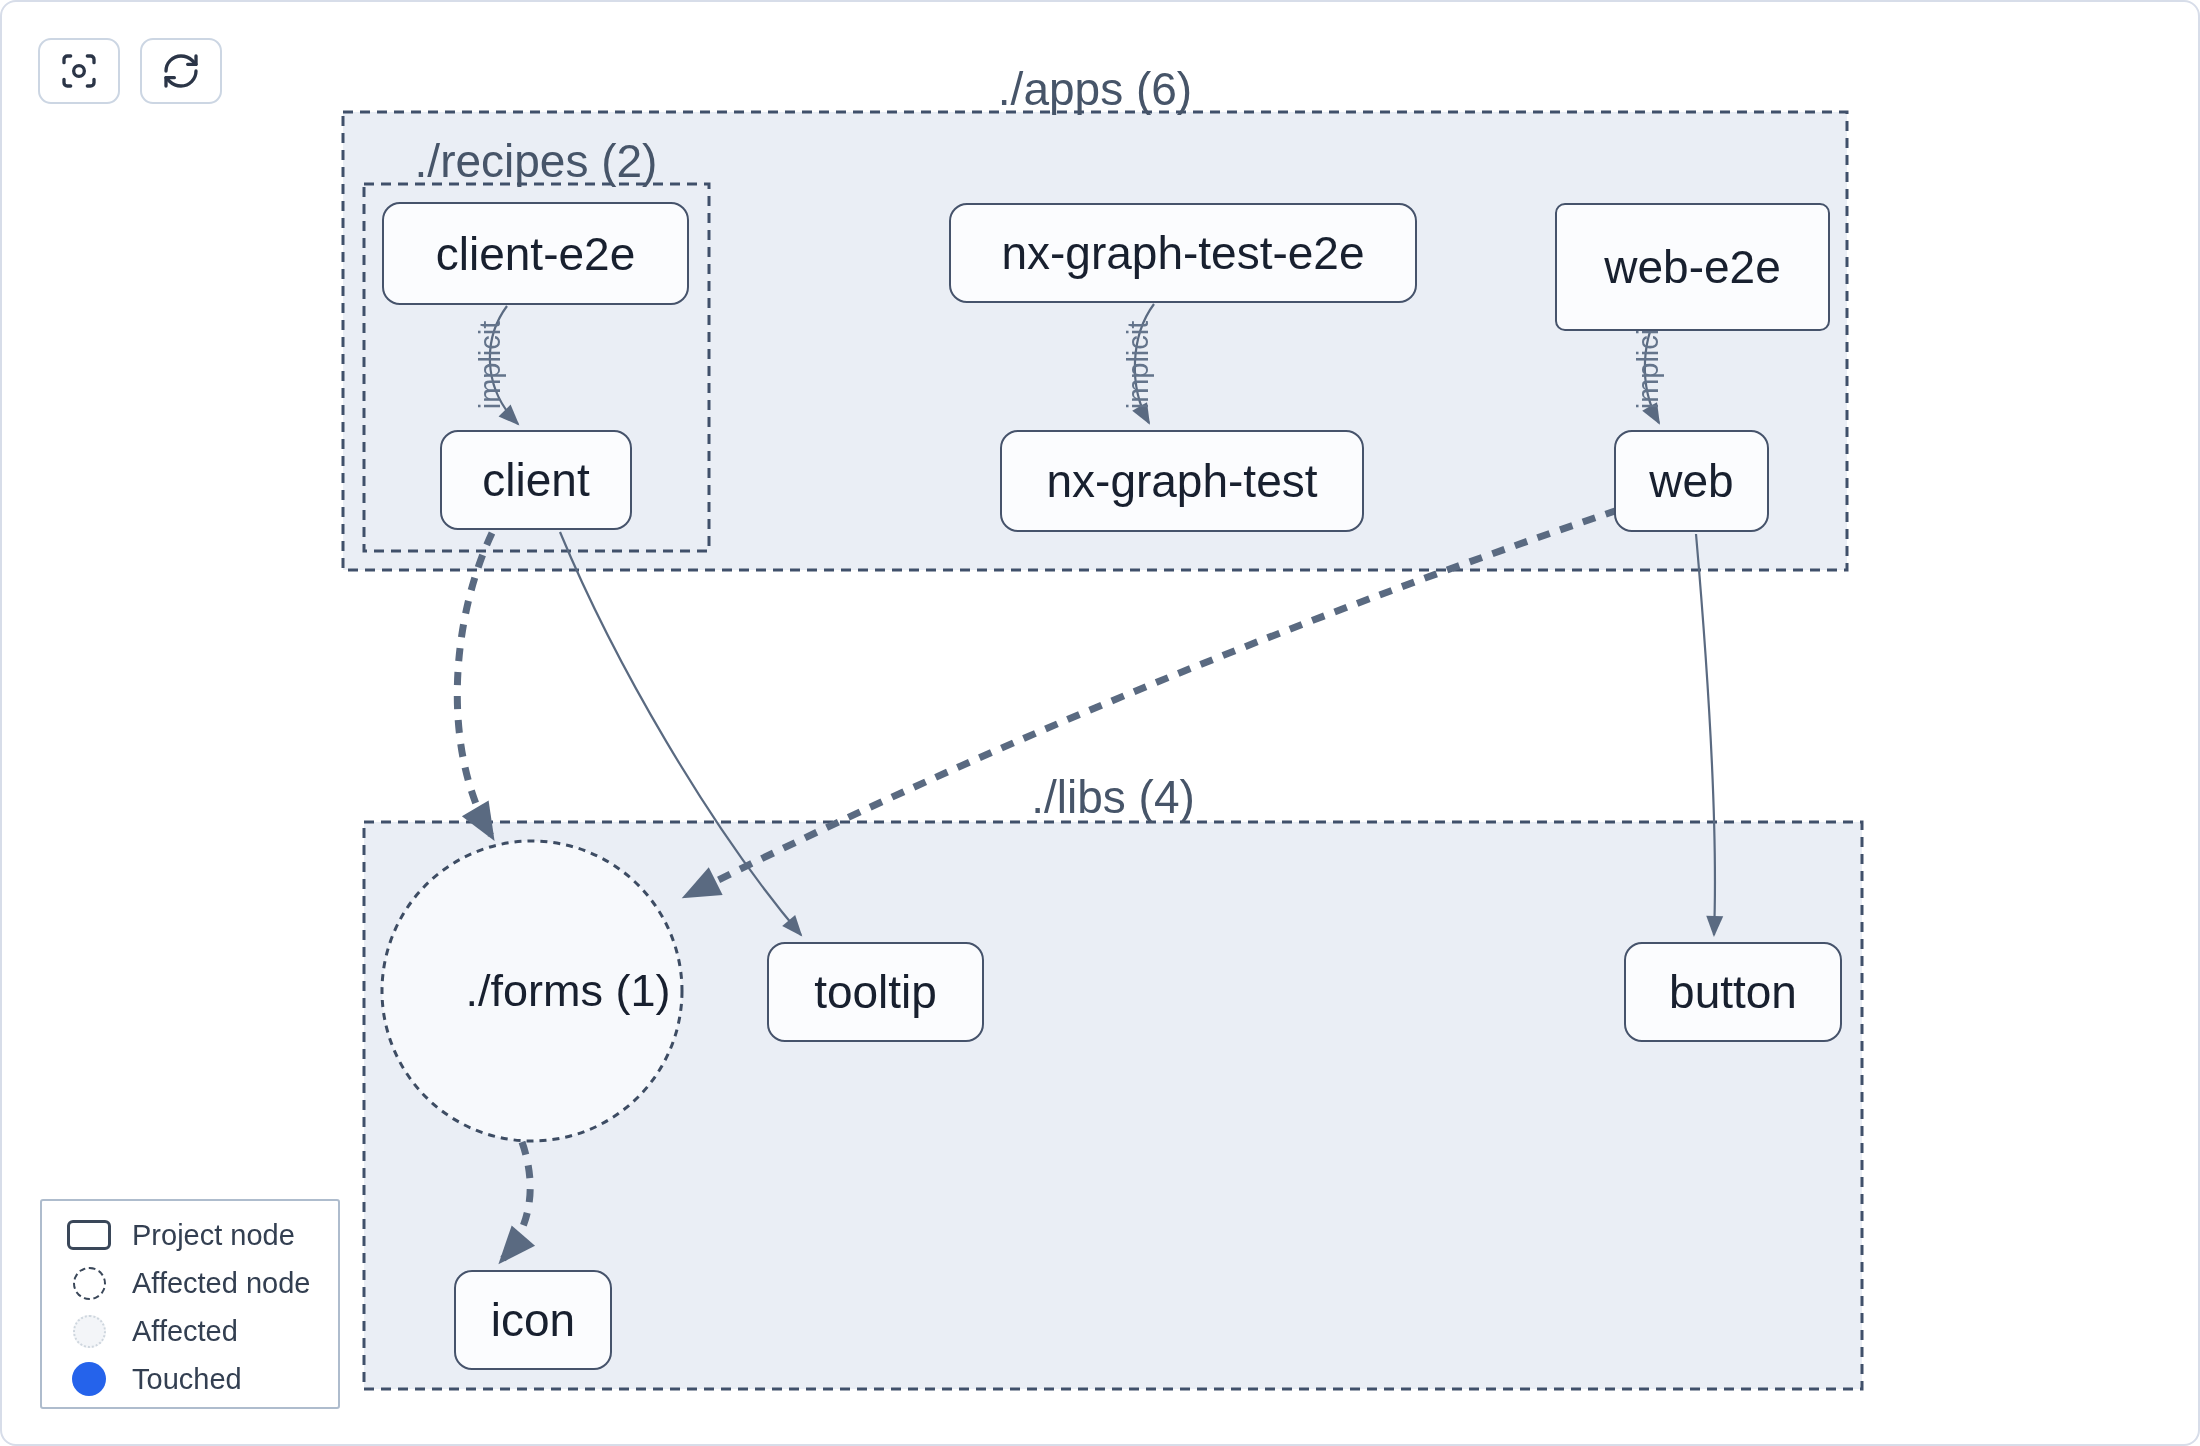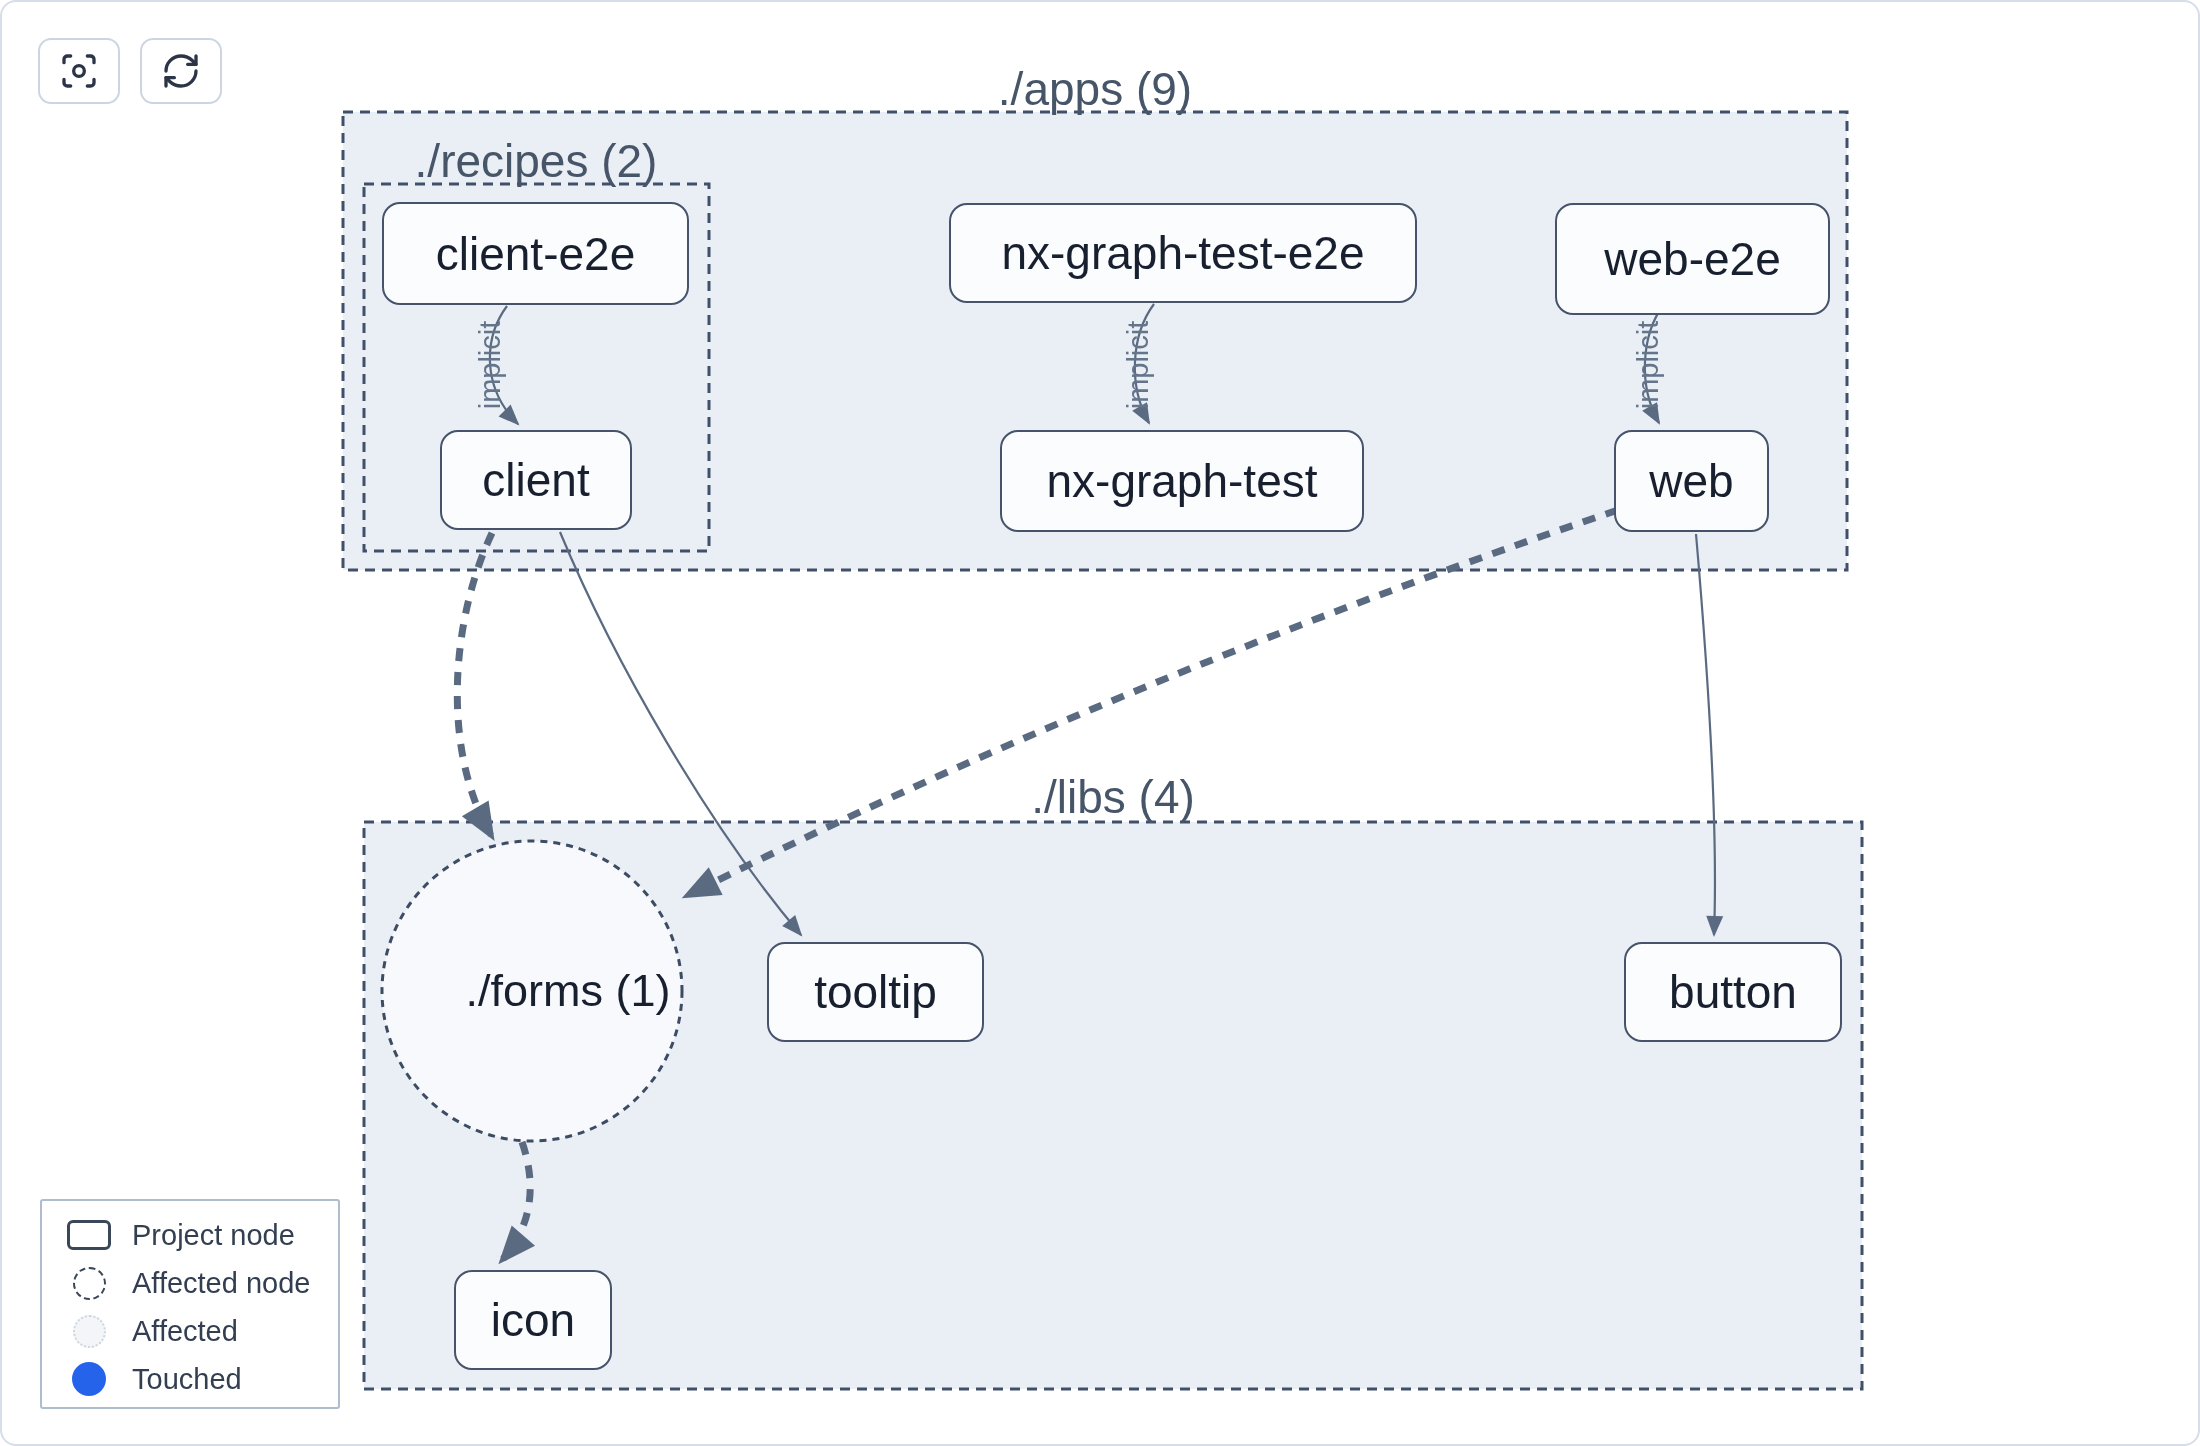--- a/index.html
+++ b/index.html
@@ -82,29 +82,29 @@
       <path d="M 490,531 C 448,620 440,750 489,833" stroke-width="7" stroke-dasharray="13 11" marker-end="url(#arrow-thick)"></path>
       <path d="M 558,530 C 612,660 708,826 799,933" stroke-width="2.2" marker-end="url(#arrow-thin)"></path>
       <path d="M 1616,508 Q 1115,678 686,893" stroke-width="7" stroke-dasharray="13 11" marker-end="url(#arrow-thick)"></path>
       <path d="M 1694,532 C 1706,670 1716,830 1712,933" stroke-width="2.2" marker-end="url(#arrow-thin)"></path>
       <path d="M 520,1140 C 536,1186 528,1226 501,1257" stroke-width="7" stroke-dasharray="13 11" marker-end="url(#arrow-thick)"></path>
     </g>
 
     <circle cx="530" cy="989" r="150" fill="#f7f9fc" stroke="#3d4c63" stroke-width="3" stroke-dasharray="7 6" style="pointer-events:auto;cursor:pointer;"></circle>
   </svg>
 
-  <div class="group-title" style="left:1093px;top:60px;">./apps (9)</div>
+  <div class="group-title" style="left:1093px;top:60px;">./apps (6)</div>
   <div class="group-title" style="left:534px;top:132px;">./recipes (2)</div>
   <div class="group-title" style="left:1111px;top:768px;">./libs (4)</div>
 
   <div class="pnode" style="left:380px;top:200px;width:307px;height:103px;">client-e2e</div>
   <div class="pnode" style="left:438px;top:428px;width:192px;height:100px;">client</div>
   <div class="pnode" style="left:947px;top:201px;width:468px;height:100px;">nx-graph-test-e2e</div>
   <div class="pnode" style="left:998px;top:428px;width:364px;height:102px;">nx-graph-test</div>
-  <div class="pnode" style="left:1553px;top:201px;width:275px;height:112px;">web-e2e</div>
+  <div class="pnode" style="left:1553px;top:201px;width:275px;height:128px;border-radius:10px;">web-e2e</div>
   <div class="pnode" style="left:1612px;top:428px;width:155px;height:102px;">web</div>
   <div class="pnode" style="left:765px;top:940px;width:217px;height:100px;">tooltip</div>
   <div class="pnode" style="left:1622px;top:940px;width:218px;height:100px;">button</div>
   <div class="pnode" style="left:452px;top:1268px;width:158px;height:100px;">icon</div>
 
   <div class="cnode-label" style="left:530px;top:989px;margin-left:36px;">./forms (1)</div>
 
   <div class="edge-label" style="left:488px;top:363px;">implicit</div>
   <div class="edge-label" style="left:1136px;top:363px;">implicit</div>
   <div class="edge-label" style="left:1646px;top:363px;">implicit</div>

